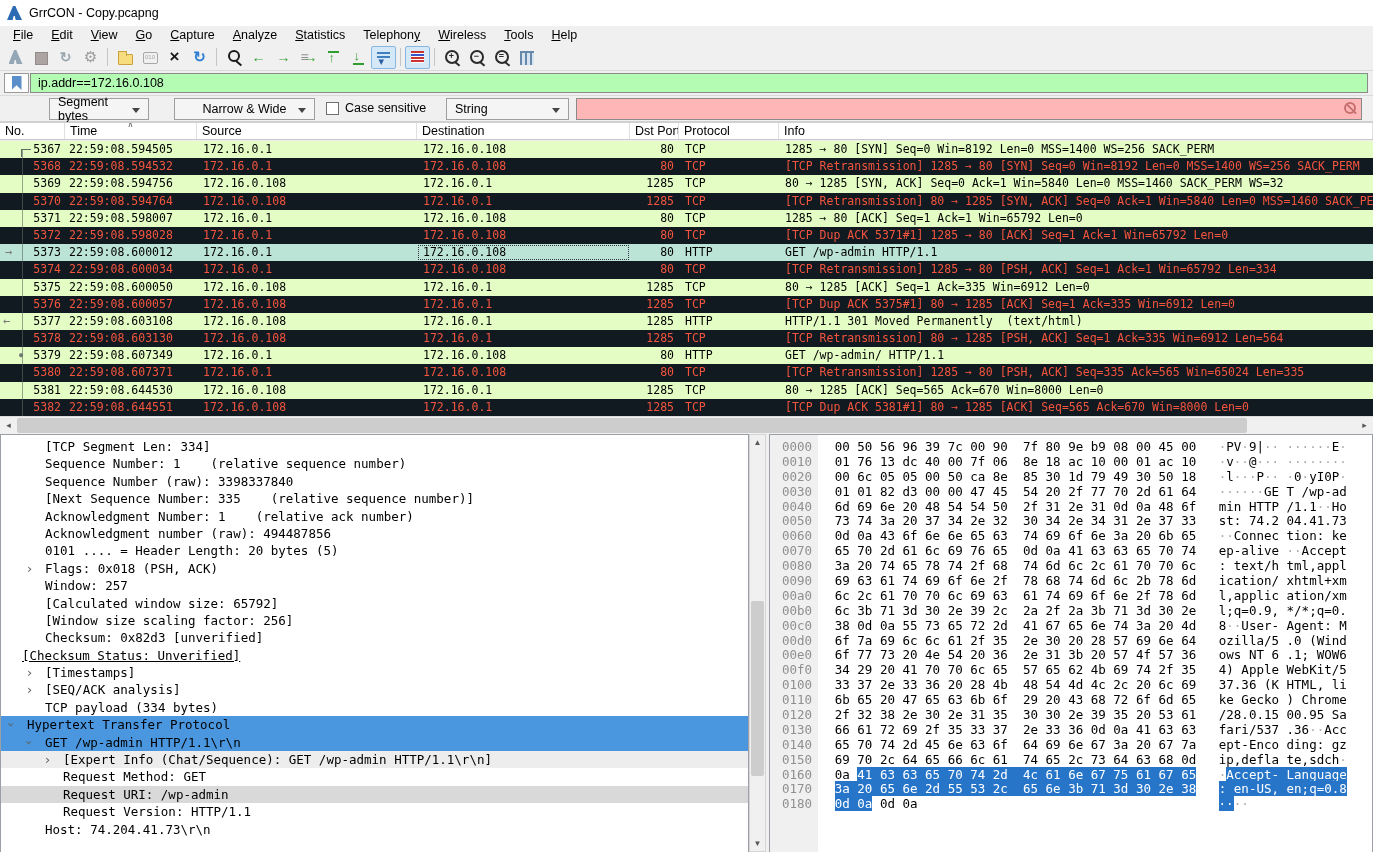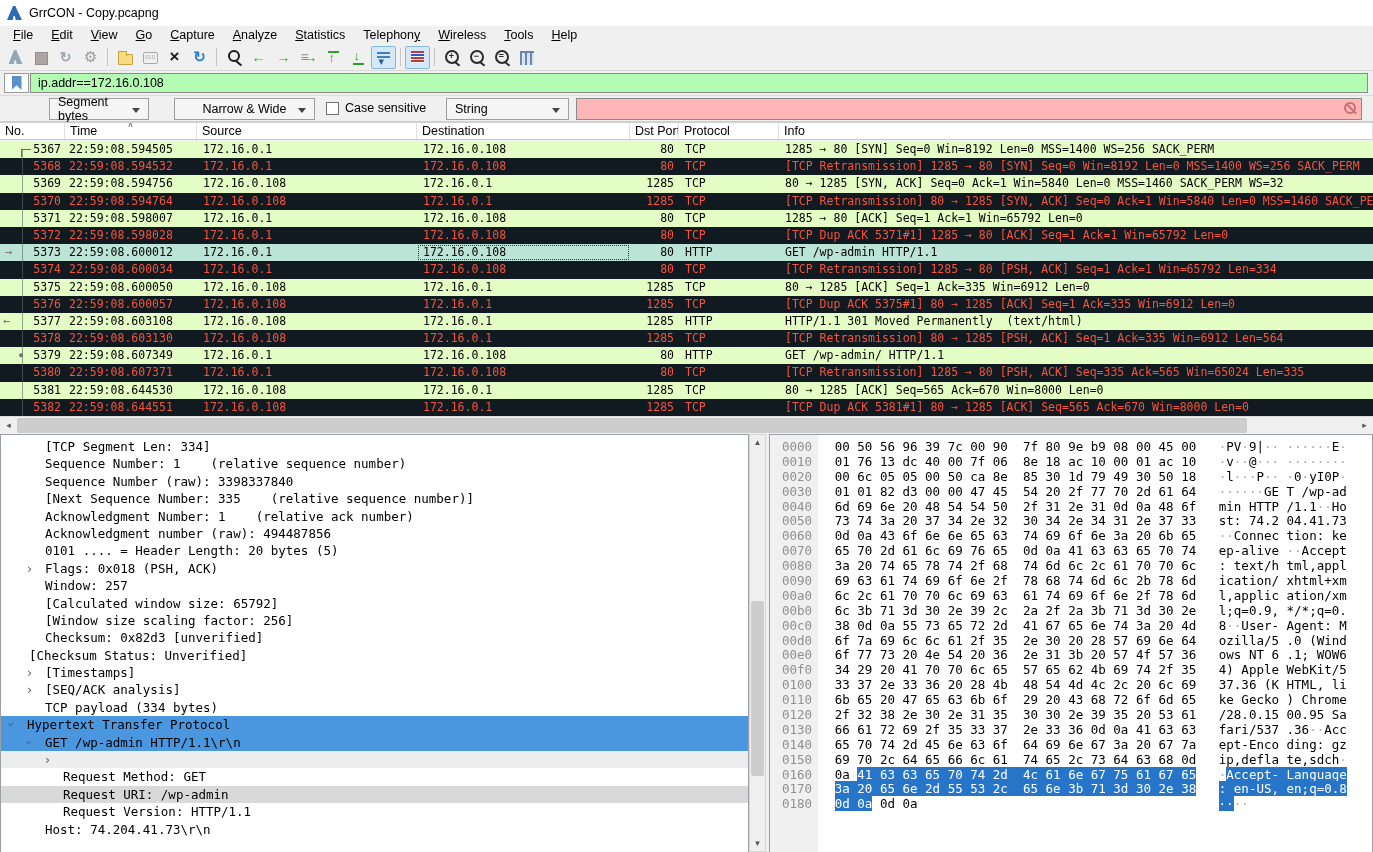--- a/index.html
+++ b/index.html
@@ -324,27 +324,27 @@
       <div class="drow "><span class="dtext" style="margin-left: 44px;">Sequence Number (raw): 3398337840</span></div>
       <div class="drow "><span class="dtext" style="margin-left: 44px;">[Next Sequence Number: 335    (relative sequence number)]</span></div>
       <div class="drow "><span class="dtext" style="margin-left: 44px;">Acknowledgment Number: 1    (relative ack number)</span></div>
       <div class="drow "><span class="dtext" style="margin-left: 44px;">Acknowledgment number (raw): 494487856</span></div>
       <div class="drow "><span class="dtext" style="margin-left: 44px;">0101 .... = Header Length: 20 bytes (5)</span></div>
       <div class="drow "><span class="chev" style="left: 26px;">›</span><span class="dtext" style="margin-left: 44px;">Flags: 0x018 (PSH, ACK)</span></div>
       <div class="drow "><span class="dtext" style="margin-left: 44px;">Window: 257</span></div>
       <div class="drow "><span class="dtext" style="margin-left: 44px;">[Calculated window size: 65792]</span></div>
       <div class="drow "><span class="dtext" style="margin-left: 44px;">[Window size scaling factor: 256]</span></div>
       <div class="drow "><span class="dtext" style="margin-left: 44px;">Checksum: 0x82d3 [unverified]</span></div>
-      <div class="drow "><span class="dtext" style="margin-left: 28px;">[Checksum Status: Unverified]</span></div>
+      <div class="drow "><span class="dtext" style="margin-left: 21px; text-decoration: underline;">[Checksum Status: Unverified]</span></div>
       <div class="drow "><span class="chev" style="left: 26px;">›</span><span class="dtext" style="margin-left: 44px;">[Timestamps]</span></div>
       <div class="drow "><span class="chev" style="left: 26px;">›</span><span class="dtext" style="margin-left: 44px;">[SEQ/ACK analysis]</span></div>
       <div class="drow "><span class="dtext" style="margin-left: 44px;">TCP payload (334 bytes)</span></div>
       <div class="drow sel"><span class="chev expanded" style="left: 8px;">›</span><span class="dtext" style="margin-left: 26px;">Hypertext Transfer Protocol</span></div>
       <div class="drow sel"><span class="chev expanded" style="left: 26px;">›</span><span class="dtext" style="margin-left: 44px;">GET /wp-admin HTTP/1.1\r\n</span></div>
-      <div class="drow chat"><span class="chev" style="left: 44px;">›</span></div>
+      <div class="drow chat"><span class="chev" style="left: 44px;">›</span><span class="dtext" style="margin-left: 62px;">[Expert Info (Chat/Sequence): GET /wp-admin HTTP/1.1\r\n]</span></div>
       <div class="drow "><span class="dtext" style="margin-left: 62px;">Request Method: GET</span></div>
       <div class="drow hover"><span class="dtext" style="margin-left: 62px;">Request URI: /wp-admin</span></div>
       <div class="drow "><span class="dtext" style="margin-left: 62px;">Request Version: HTTP/1.1</span></div>
       <div class="drow "><span class="dtext" style="margin-left: 44px;">Host: 74.204.41.73\r\n</span></div>
     </div>
 
   <div class="dscroll">
     <div class="ds-arrow ds-up">▲</div>
     <div class="ds-thumb"></div>
     <div class="ds-arrow ds-down">▼</div>

